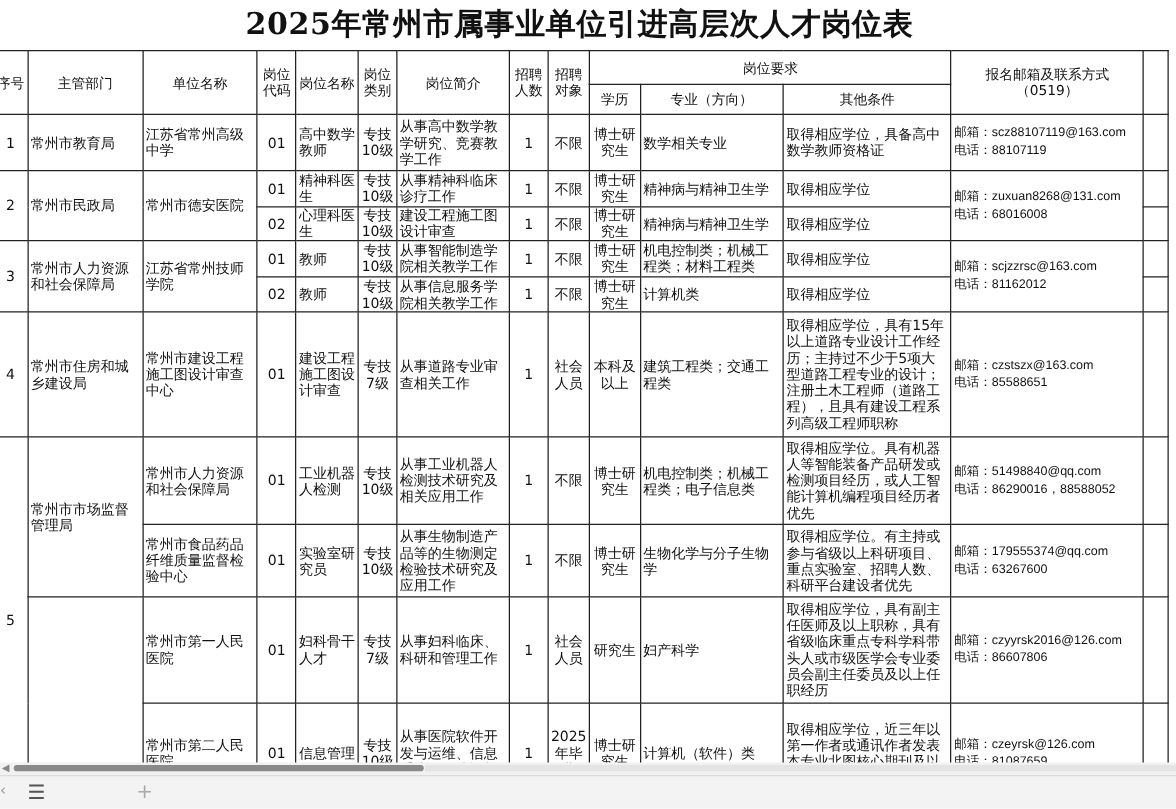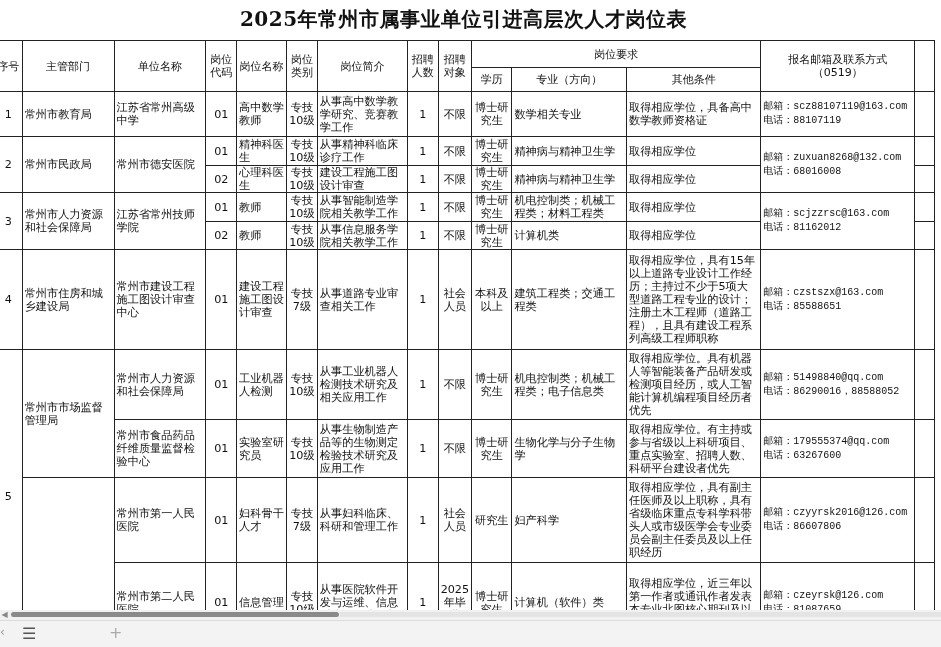--- a/index.html
+++ b/index.html
@@ -6,35 +6,35 @@
   body {
     width: 941px; height: 647px; overflow: hidden; position: relative;
     background: #ffffff;
     font-family: "DejaVu Sans", "Liberation Sans", sans-serif;
     color: #111;
   }
   .title {
     position: absolute; left: 0; top: 0; width: 927px; height: 40px;
     text-align: center; line-height: 38px;
     font-family: "DejaVu Serif", "Liberation Serif", serif;
-    font-size: 20px; font-weight: bold; color: #111; letter-spacing: 0.5px;
+    font-size: 24px; font-weight: bold; color: #111; letter-spacing: 0.5px;
   }
   .sheet-wrap { position: absolute; left: 0; top: 40px; width: 941px; height: 572px; overflow: hidden; }
   table.grid {
     border-collapse: collapse; table-layout: fixed; position: absolute; left: -6px; top: 0;
     font-size: 11.2px; line-height: 13px;
   }
   table.grid td, table.grid th {
     border: 1px solid #222; padding: 0 2px; overflow: hidden; vertical-align: middle;
     background: #fff;
   }
   table.grid th { font-weight: normal; text-align: center; font-size: 11px; }
   td.c { text-align: center; }
   td.l { text-align: left; }
-  td.mono { font-family: Liberation Mono, monospace; font-size: 10px; line-height: 14px; }
+  td.mono { font-family: Liberation Sans, sans-serif; font-size: 10px; line-height: 14px; }
   td.grey { border-right: 1px solid #e2e2e2; border-top: 1px solid #e2e2e2; border-bottom: 1px solid #e2e2e2; background: #fff; }
   .thick-top td { border-top: 2px solid #333; }
   .hscroll {
     position: absolute; left: 0; top: 610px; width: 941px; height: 10px; background: #f1f1f1;
   }
   .hscroll .arrow { position: absolute; left: 0; top: 0; width: 9px; height: 10px; color: #888; font-size: 8px; line-height: 10px; text-align: center; }
   .hscroll .thumb { position: absolute; left: 11px; top: 2px; width: 328px; height: 5px; background: #8a8a8a; border-radius: 3px; }
   .hscroll .track-end { position: absolute; left: 340px; top: 2px; width: 601px; height: 5px; background: #e4e4e4; }
   .tabbar {
     position: absolute; left: 0; top: 620px; width: 941px; height: 27px; background: #f3f3f3;
@@ -119,21 +119,21 @@
     <td class="c">01</td>
     <td class="l">精神科医生</td>
     <td class="c">专技10级</td>
     <td class="l">从事精神科临床诊疗工作</td>
     <td class="c">1</td>
     <td class="c">不限</td>
     <td class="c">博士研究生</td>
     <td class="l">精神病与精神卫生学</td>
     <td class="l">取得相应学位</td>
     <td class="l mono" rowspan="2">
-      <div>邮箱：zuxuan8268@132.com</div>
+      <div>邮箱：zuxuan8268@131.com</div>
       <div>电话：68016008</div>
     </td>
     <td class="grey"></td>
   </tr>
 
   <tr style="height:27px">
     <td class="c">02</td>
     <td class="l">心理科医生</td>
     <td class="c">专技10级</td>
     <td class="l">建设工程施工图设计审查</td>

